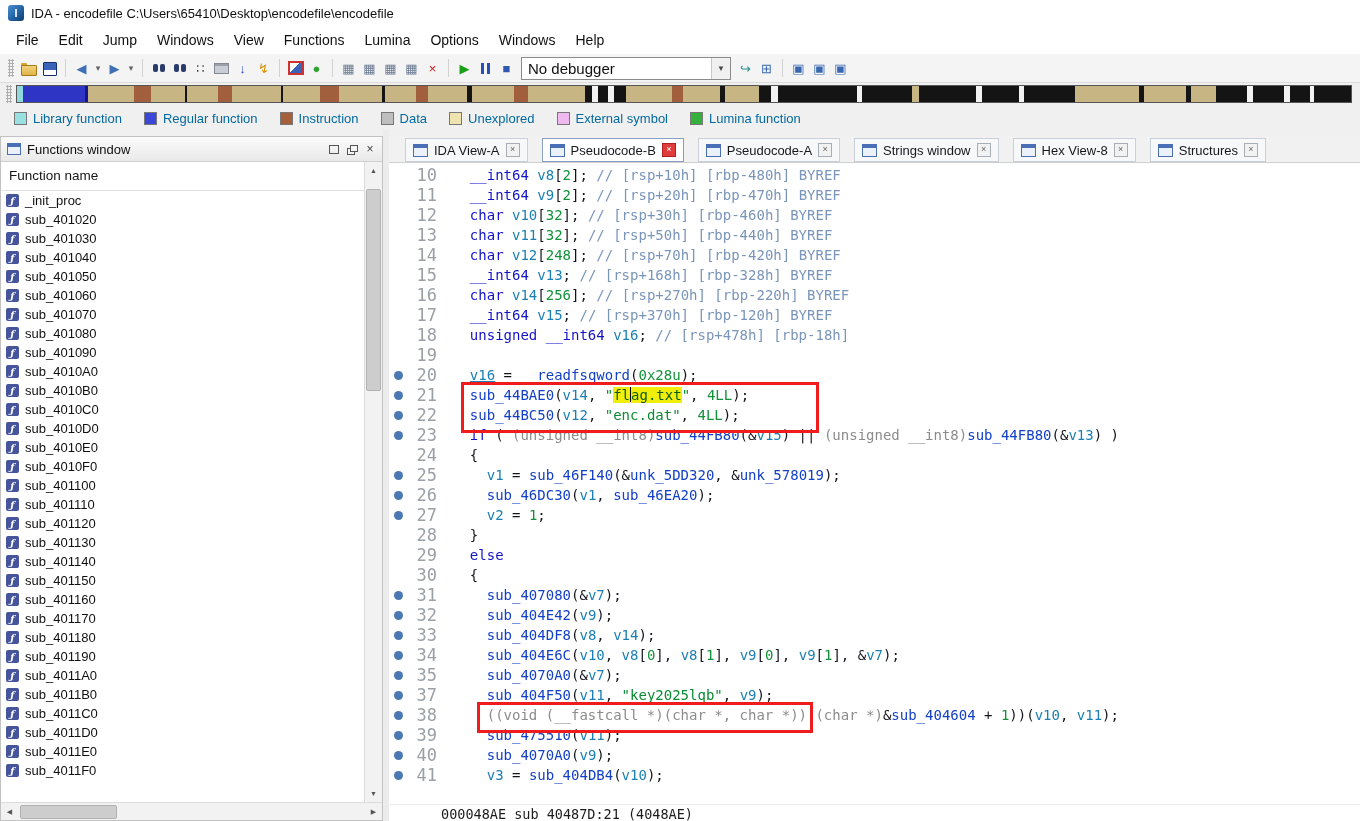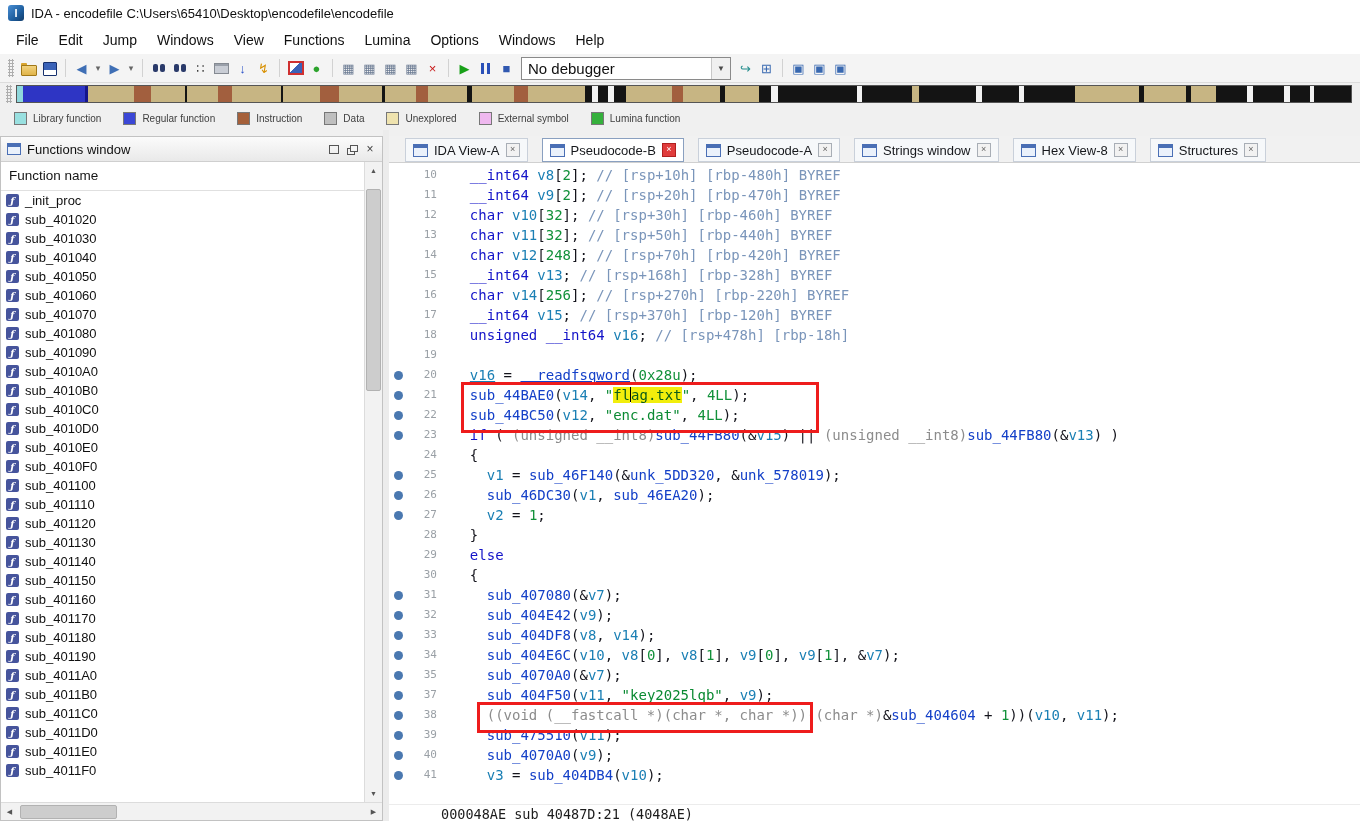--- a/index.html
+++ b/index.html
@@ -41,21 +41,21 @@
 
   
   #navrow{position:absolute;left:0;top:82px;right:0;height:24px;display:flex;align-items:center;padding-left:2px;}
   #navband{flex:1;height:16px;margin-right:8px;border:1px solid #555;display:flex;overflow:hidden;}
   .navseg{height:100%;}
 
   
   #legend{position:absolute;left:0;top:106px;right:0;height:24px;display:flex;align-items:center;gap:22px;padding-left:14px;}
   .legend-item{display:flex;align-items:center;gap:6px;}
   .legend-swatch{width:11px;height:11px;border:1px solid #777;display:inline-block;}
-  .legend-label{font-size:10px;color:#404040;}
+  .legend-label{font-size:13px;color:#0369a1;}
 
   
   #workspace{position:absolute;left:0;top:130px;right:0;bottom:0;}
   #fpanel{position:absolute;left:0;top:6px;width:383px;bottom:0;background:#ffffff;
           border:1px solid #c2c2c2;box-sizing:border-box;display:flex;flex-direction:column;}
   .ptitle{height:24px;background:linear-gradient(#fbfbfb,#e9e9e9);border-bottom:1px solid #cfcfcf;
           display:flex;align-items:center;padding:0 4px 0 6px;gap:6px;flex:none;}
   .ptitle-icon{width:12px;height:10px;border:1px solid #4a6fb5;background:linear-gradient(#4a6fb5 3px,#eaf1fb 3px);}
   .ptitle-text{flex:1;font-size:13px;color:#101010;}
   .wbtns{display:flex;align-items:center;gap:2px;}
@@ -92,27 +92,27 @@
   .tab-close{width:12px;height:12px;border:1px solid #a8aeb6;background:#f2f2f2;color:#666;
              font-size:9px;line-height:10px;text-align:center;flex:none;}
   .tab-close.red{background:var(--tabclose);border-color:#b02020;color:#fff;}
 
   
   #code-area{flex:1;position:relative;background:#ffffff;overflow:hidden;}
   #code-lines{padding-top:2px;}
   .crow{display:flex;height:20px;line-height:20px;font-family:"DejaVu Sans Mono",monospace;font-size:14px;white-space:pre;}
   .cdot{width:18px;position:relative;flex:none;}
   .cdot.on::before{content:"";position:absolute;left:5px;top:6px;width:9px;height:9px;border-radius:50%;background:var(--dot);}
-  .cnum{width:30px;text-align:right;color:var(--linenum);font-size:11px;flex:none;}
+  .cnum{width:30px;text-align:right;color:var(--linenum);font-size:17px;flex:none;}
   .ctxt{margin-left:16px;}
   .tk-p{color:var(--plain);} .tk-k{color:var(--kw);} .tk-c{color:var(--com);}
   .tk-s{color:var(--str);} .tk-n{color:var(--num);} .tk-f{color:var(--fn);}
   .tk-v{color:var(--varc);} .tk-g{color:var(--cast);}
   .tk-vu{color:var(--varc);text-decoration:underline;}
-  .tk-fu{color:var(--fn);text-decoration:underline;}
+  .tk-fu{color:var(--fn);}
   .tk-hs{color:var(--hltext);background:var(--hl);}
   .tk-cu{display:inline-block;width:0;border-left:1.5px solid #000;height:15px;vertical-align:-2px;}
   .redbox{position:absolute;border:3px solid var(--annot);pointer-events:none;z-index:5;}
 
   #status-strip{height:16px;background:#ffffff;border-top:1px solid #ececec;overflow:hidden;flex:none;}
   #status-strip span{display:inline-block;margin-left:52px;font-family:"DejaVu Sans Mono",monospace;
                      font-size:13.5px;color:#1c1c1c;line-height:19px;}
 </style>
 </head>
 <body>

